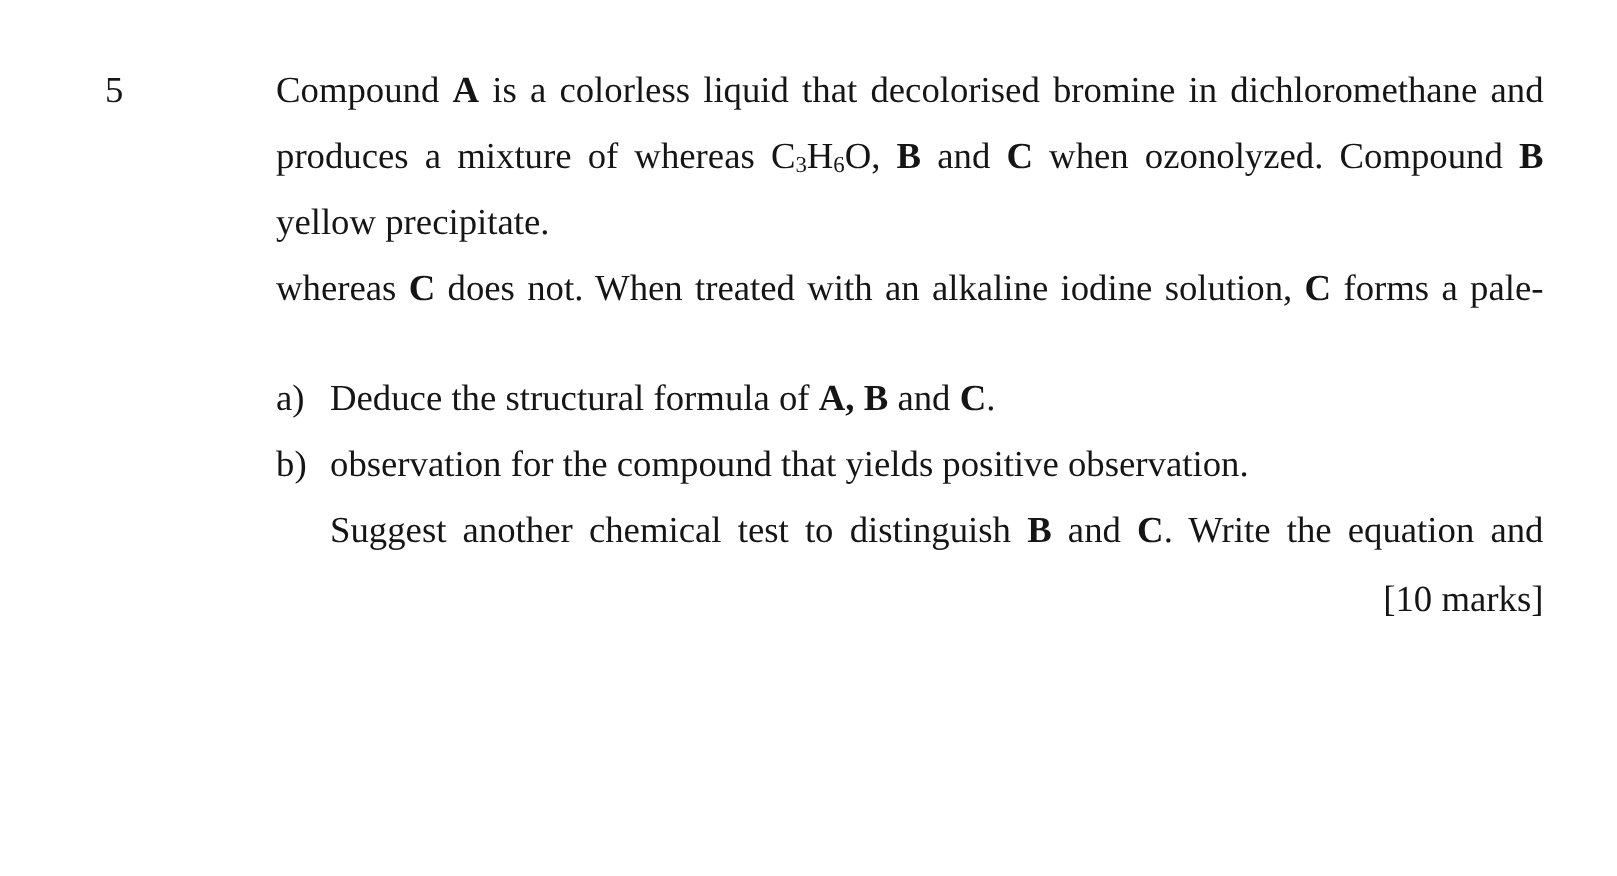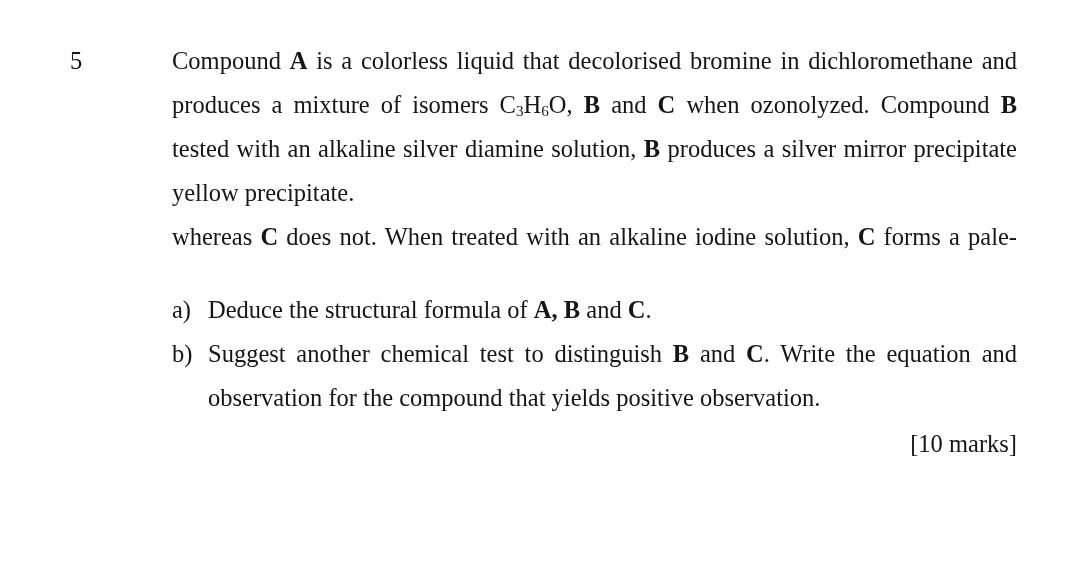--- a/index.html
+++ b/index.html
@@ -18,21 +18,21 @@
     overflow: hidden;
   }
   .qnum {
     position: absolute;
     left: 70px;
     top: 39px;
     line-height: 44px;
   }
   .block {
     position: absolute;
-    left: 172px;
+    left: 184px;
     top: 39px;
     width: 845px;
   }
   .line {
     line-height: 44px;
     min-height: 44px;
     text-align: left;
     white-space: normal;
   }
   .line.justified {
@@ -68,33 +68,32 @@
 </style>
 </head>
 <body>
 
 <div class="page">
   <div class="qnum">5</div>
 
   <div class="block">
     <div class="para" id="para">
         <div class="line justified"><span>Compound </span><b>A</b><span> is a colorless liquid that decolorised bromine in dichloromethane and</span></div>
-        <div class="line justified"><span>produces a mixture of isomers C</span><sub>3</sub><span>H</span><sub>6</sub><span>O, </span><b>B</b><span> and </span><b>C</b><span> when ozonolyzed. Compound </span><b>B</b></div>
-        <div class="line justified"><span>tested with an alkaline silver diamine solution, </span><b>B</b><span> produces a silver mirror precipitate</span></div>
+        <div class="line justified"><span>produces a mixture of whereas C</span><sub>3</sub><span>H</span><sub>6</sub><span>O, </span><b>B</b><span> and </span><b>C</b><span> when ozonolyzed. Compound </span><b>B</b></div>
         <div class="line"><span>yellow precipitate.</span></div>
         <div class="line justified"><span>whereas </span><b>C</b><span> does not. When treated with an alkaline iodine solution, </span><b>C</b><span> forms a pale-</span></div>
       </div>
 
     <div class="subs" id="subs">
         <div class="sub-row">
           <span class="sub-marker">a)</span>
           <div class="line"><span>Deduce the structural formula of </span><b>A,</b><span> </span><b>B</b><span> and </span><b>C</b><span>.</span></div>
         </div>
         <div class="sub-row">
           <span class="sub-marker">b)</span>
+          <div class="line"><span>observation for the compound that yields positive observation.</span></div>
           <div class="line justified"><span>Suggest another chemical test to distinguish </span><b>B</b><span> and </span><b>C</b><span>. Write the equation and</span></div>
-          <div class="line"><span>observation for the compound that yields positive observation.</span></div>
         </div>
       </div>
 
     <div class="marks">[10 marks]</div>
   </div>
 </div>
 
 </body></html>

